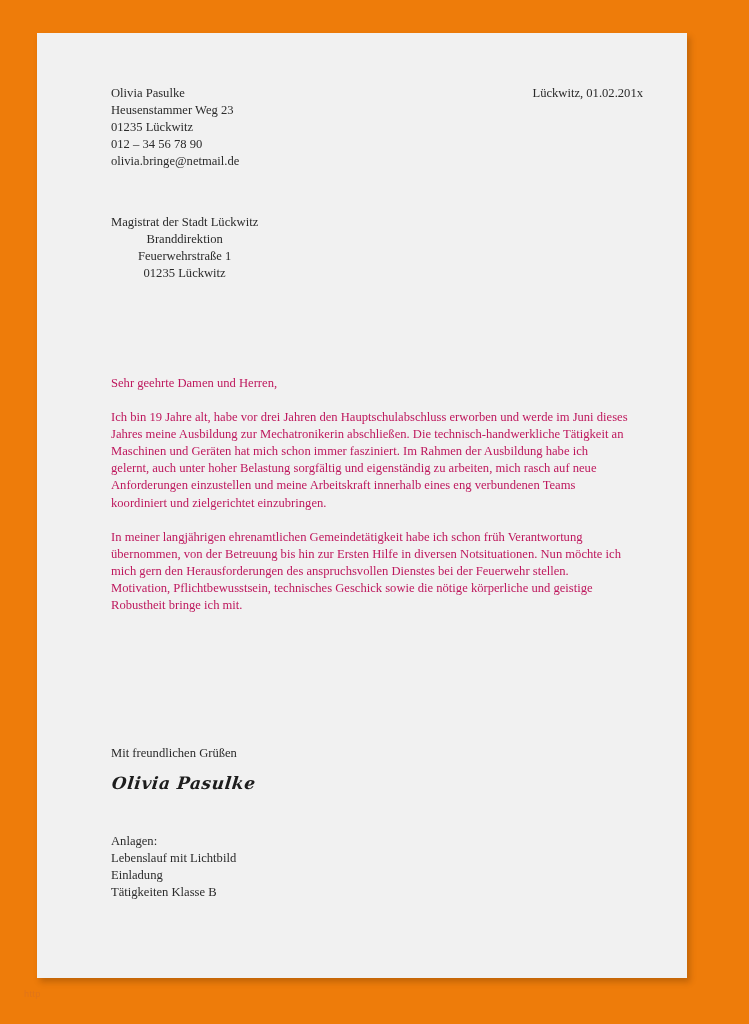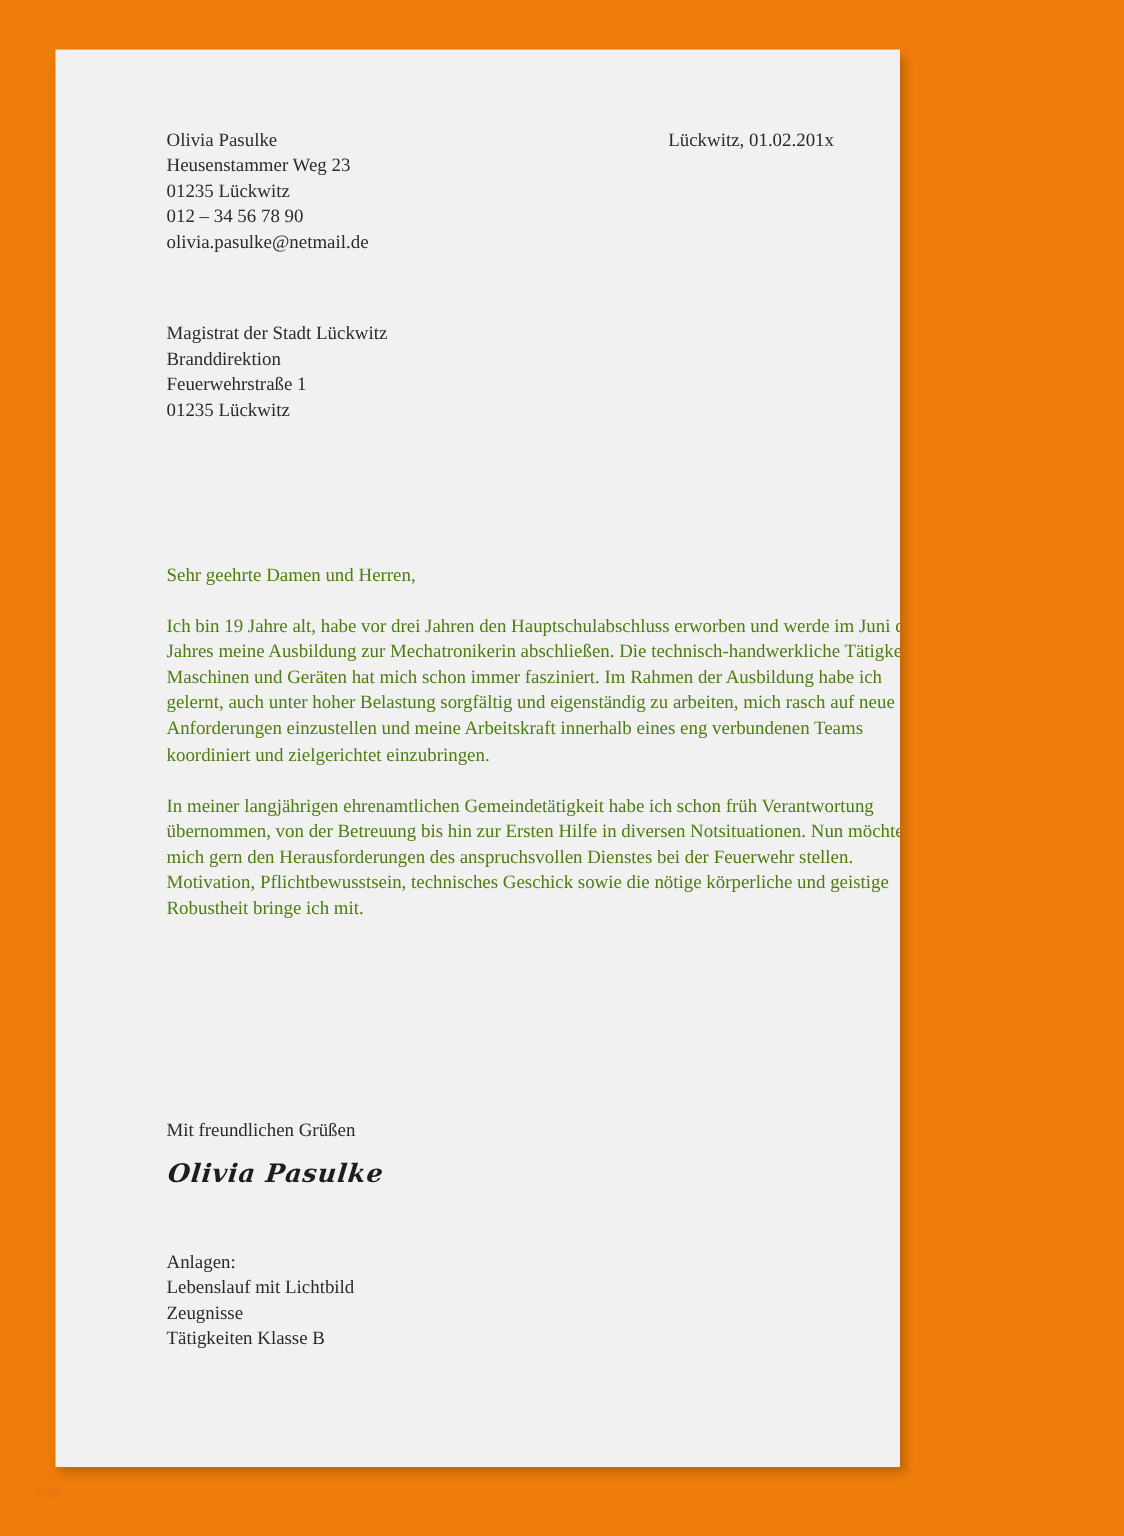--- a/index.html
+++ b/index.html
@@ -30,21 +30,21 @@
     font-size: 9px;
     letter-spacing: 0.4px;
     color: #e0751a;
     user-select: none;
   }
 
   #page {
     position: absolute;
     left: 37px;
     top: 33px;
-    width: 563px;
+    width: 650px;
     height: 945px;
     background: #f1f1f1;
     box-shadow: 3px 4px 6px rgba(90, 45, 0, 0.30);
     color: #2a2a2a;
     overflow: hidden;
     text-decoration: underline;
   }
 
   .sheet {
     position: absolute;
@@ -70,21 +70,21 @@
   #date-line {
     position: absolute;
     top: 52px;
     right: 44px;
     font-size: 12.6px;
     line-height: 17.1px;
     white-space: nowrap;
   }
 
   
-  #recipient-block { top: 181px; }
+  #recipient-block { top: 181px; text-align: center; }
 
   
   #subject-line {
     position: absolute;
     left: 74px;
     top: 290px;
     font-size: 12.6px;
     font-weight: bold;
     letter-spacing: 0.05px;
     white-space: nowrap;
@@ -95,21 +95,21 @@
     position: absolute;
     left: 74px;
     top: 342px;
     width: 518px;
   }
   #body-area p {
     margin: 0 0 17px 0;
     font-size: 12.6px;
     line-height: 17.1px;
     text-align: left;
-    color: #4d7c0f;
+    color: #be185d;
   }
 
   .salutation { margin-bottom: 17px !important; }
 
   
   #closing-line {
     position: absolute;
     left: 74px;
     top: 712px;
     font-size: 12.6px;
@@ -141,21 +141,21 @@
 <div id="watermark">http</div>
 
 <div id="page">
   <div class="sheet">
 
     <div class="block left-col" id="sender-block">
       <div>Olivia Pasulke</div>
       <div>Heusenstammer Weg 23</div>
       <div>01235 Lückwitz</div>
       <div>012 – 34 56 78 90</div>
-      <div>olivia.pasulke@netmail.de</div>
+      <div>olivia.bringe@netmail.de</div>
     </div>
 
     <div id="date-line">Lückwitz, 01.02.201x</div>
 
     <div class="block left-col" id="recipient-block">
       <div>Magistrat der Stadt Lückwitz</div>
       <div>Branddirektion</div>
       <div>Feuerwehrstraße 1</div>
       <div>01235 Lückwitz</div>
     </div>
@@ -167,18 +167,18 @@
       <p>In meiner langjährigen ehrenamtlichen Gemeindetätigkeit habe ich schon früh Verantwortung übernommen, von der Betreuung bis hin zur Ersten Hilfe in diversen Notsituationen. Nun möchte ich mich gern den Herausforderungen des anspruchsvollen Dienstes bei der Feuerwehr stellen. Motivation, Pflichtbewusstsein, technisches Geschick sowie die nötige körperliche und geistige Robustheit bringe ich mit.</p>
     </div>
 
     <div id="closing-line">Mit freundlichen Grüßen</div>
 
     <div id="signature">Olivia Pasulke</div>
 
     <div class="block left-col" id="enclosures-block">
       <div>Anlagen:</div>
       <div>Lebenslauf mit Lichtbild</div>
-      <div>Zeugnisse</div>
+      <div>Einladung</div>
       <div>Tätigkeiten Klasse B</div>
     </div>
 
   </div>
 </div>
 
 </body></html>

